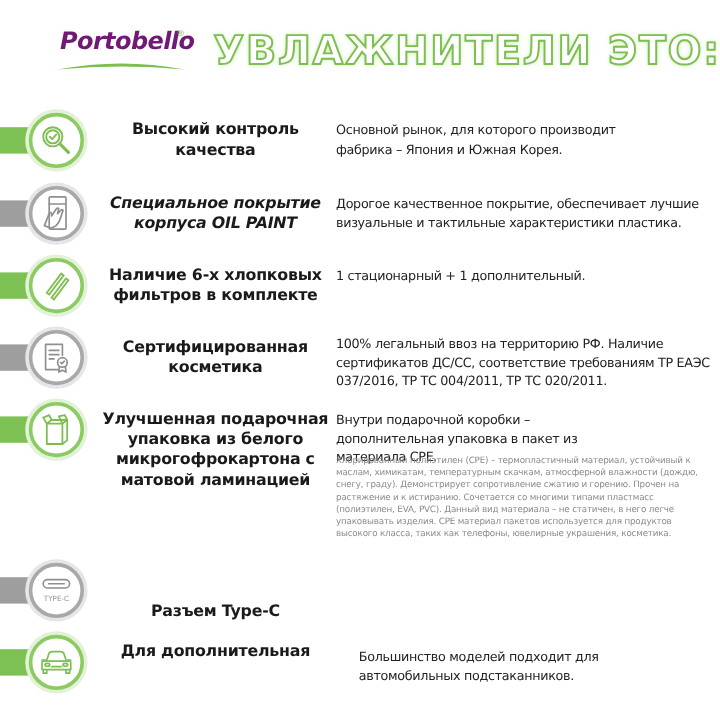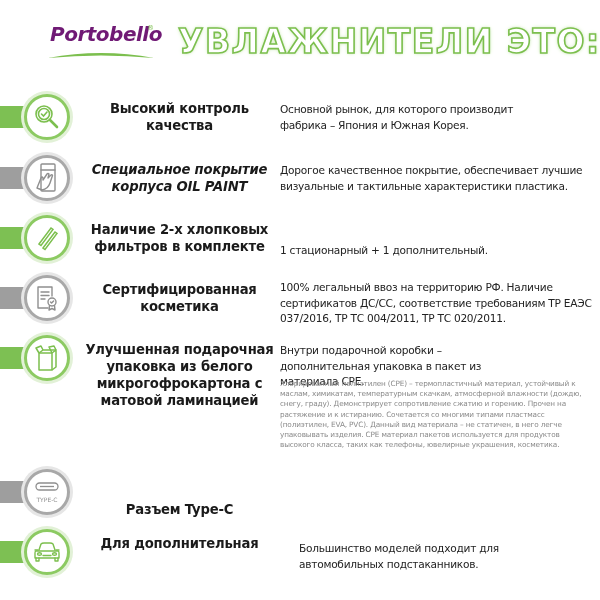--- a/index.html
+++ b/index.html
@@ -62,22 +62,22 @@
 </div>
 
 <div class="row" style="top:215px;height:46px;">
   <div class="bar green" style="top:12px;"></div>
   <div class="circle green" style="top:0;">
     <svg width="30" height="30" viewBox="0 0 30 30" fill="none" stroke="#7cbf4e" stroke-width="1.5" stroke-linecap="round">
       <path d="M7 21 L19 5 L21 6.5 L9 22.5 Z"></path>
       <path d="M11 25 L23 9 L25 10.5 L13 26.5 Z"></path>
     </svg>
   </div>
-  <div class="feat-title" style="top:6px;">Наличие 2-х хлопковых фильтров в комплекте</div>
-  <div class="feat-desc" style="top:8px;margin-top:20px;">1 стационарный + 1 дополнительный.</div>
+  <div class="feat-title" style="top:6px;">Наличие 6-х хлопковых фильтров в комплекте</div>
+  <div class="feat-desc" style="top:8px;">1 стационарный + 1 дополнительный.</div>
 </div>
 
 <div class="row" style="top:275px;height:46px;">
   <div class="bar grey" style="top:12px;"></div>
   <div class="circle grey" style="top:0;">
     <svg width="30" height="30" viewBox="0 0 30 30" fill="none" stroke="#8f8f8f" stroke-width="1.4" stroke-linecap="round" stroke-linejoin="round">
       <path d="M16 25 L6 25 L6 4 L20 4 L20 13"></path>
       <line x1="9" y1="9" x2="17" y2="9"></line>
       <line x1="9" y1="12.5" x2="17" y2="12.5"></line>
       <line x1="9" y1="16" x2="13" y2="16"></line>

